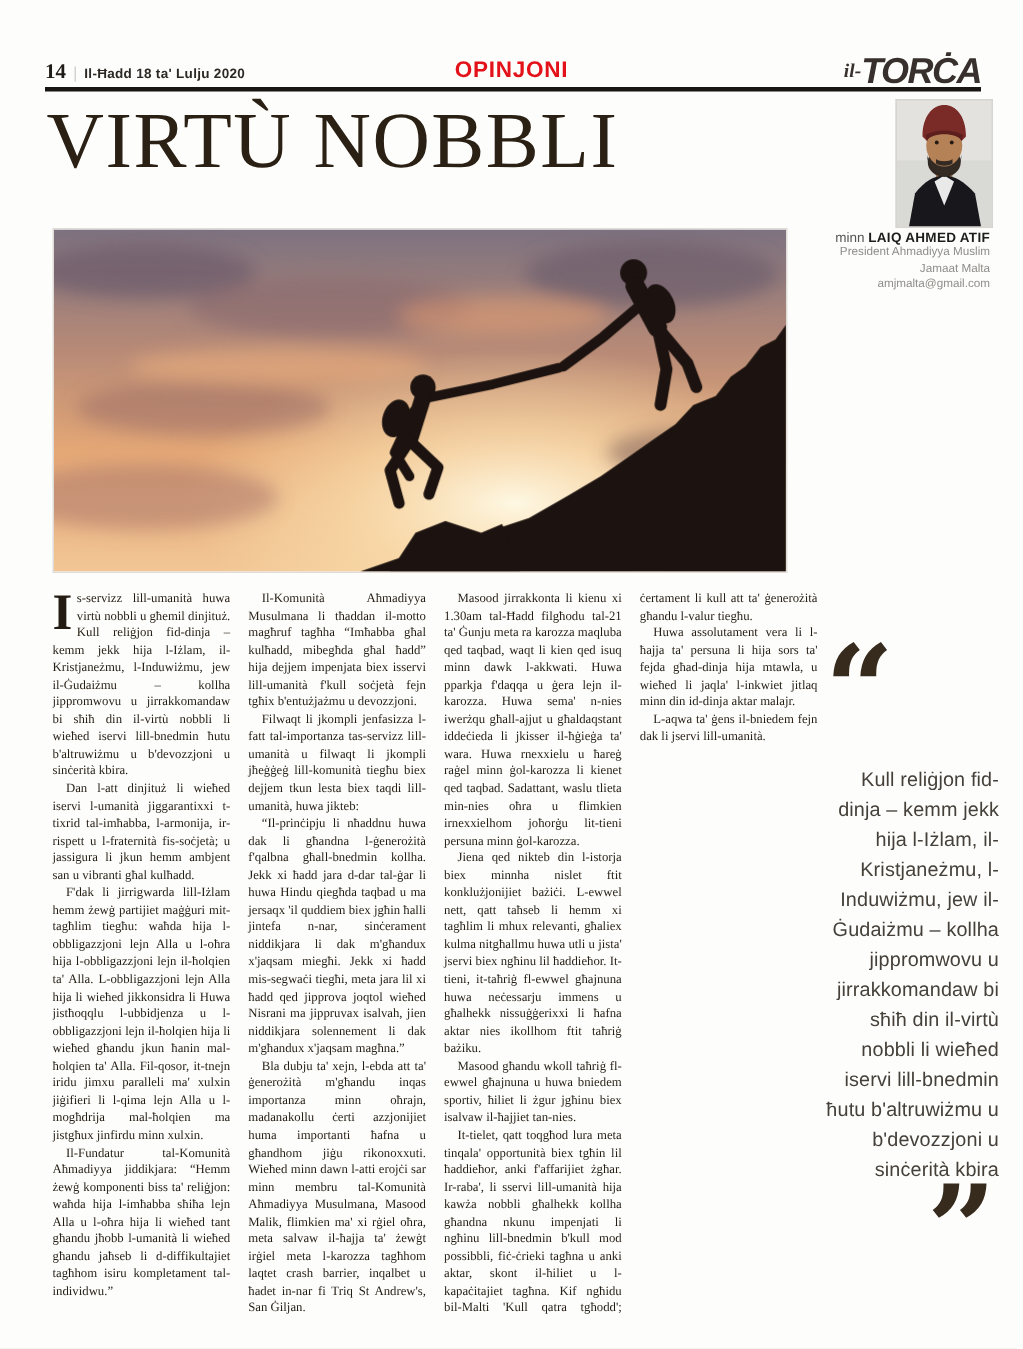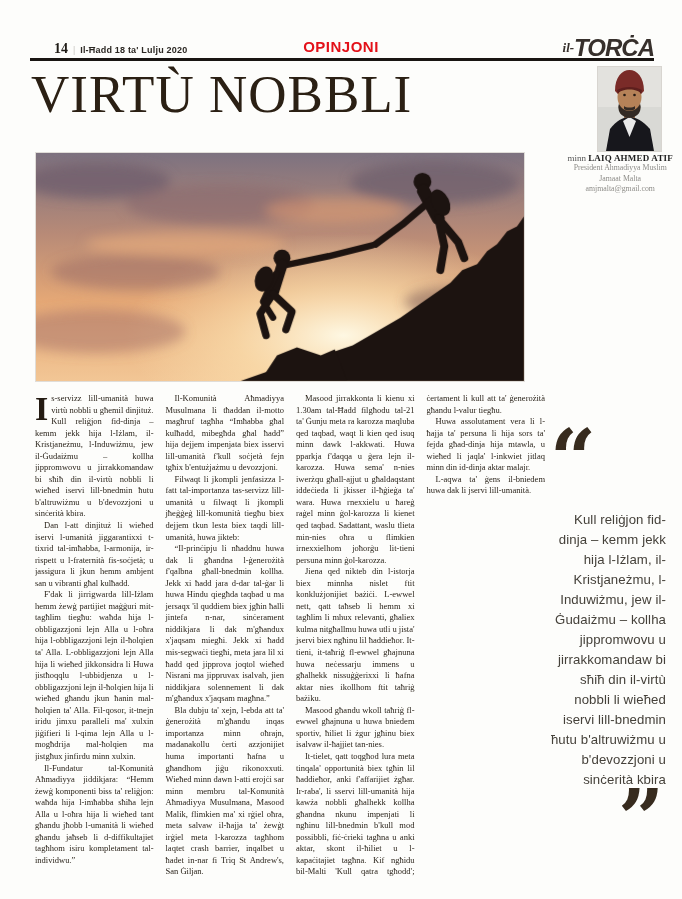--- a/index.html
+++ b/index.html
@@ -1,35 +1,35 @@
 <!DOCTYPE html>
 <html lang="mt"><head>
 <meta charset="utf-8">
 <style>
   html,body{margin:0;padding:0;background:#e9e9e6;}
   .page{position:relative;width:682px;height:899px;margin:0 auto;background:#fdfdfb;overflow:hidden;
         font-family:"Liberation Serif",serif;color:#262015;}
 
   
   .folio{position:absolute;left:30px;top:41px;display:flex;align-items:baseline;gap:5px;}
-  .folio .pagenum{font-family:"Liberation Serif",serif;font-weight:700;font-size:14px;color:#1f1b16;margin-left:24px;}
+  .folio .pagenum{font-family:"Liberation Serif",serif;font-weight:700;font-size:14px;color:#1f1b16;}
   .folio .sep{color:#b9b6b0;font-size:11px;}
   .folio .date{font-family:"Liberation Sans",sans-serif;font-weight:700;font-size:9px;color:#2c2823;letter-spacing:.2px;}
   .section-label{position:absolute;left:0;right:0;top:38px;text-align:center;
         font-family:"Liberation Sans",sans-serif;font-weight:700;font-size:15px;color:#e31119;letter-spacing:.5px;}
   .masthead{position:absolute;right:28px;top:34px;color:#37302c;white-space:nowrap;}
   .masthead .mh-prefix{font-family:"Liberation Serif",serif;font-style:italic;font-weight:700;font-size:13px;vertical-align:4px;}
   .masthead .mh-name{font-family:"Liberation Sans",sans-serif;font-style:italic;font-weight:900;font-size:24px;letter-spacing:-1px;}
   .head-rule{position:absolute;left:30px;right:28px;top:58px;height:3px;background:#191512;}
 
   
   .headline{position:absolute;left:31px;top:64px;margin:0;font-family:"Liberation Serif",serif;
         font-weight:400;font-size:53px;letter-spacing:1px;color:#2b2014;}
   .portrait{position:absolute;left:597px;top:66px;width:63px;height:84px;border:1px solid #d8d5d0;background:#dcdcd8;}
-  .byline{position:absolute;right:9px;top:153px;text-align:center;font-family:Liberation Serif, serif;}
+  .byline{position:absolute;right:22px;top:153px;text-align:right;font-family:Liberation Sans, sans-serif;}
   .byline-name{font-size:9px;color:#3a3a3a;}
   .byline-name .minn{font-weight:400;color:#555;}
   .byline-name .author{font-weight:700;color:#1c1c1c;letter-spacing:.2px;}
   .byline-role,.byline-email{font-size:7.8px;color:#8e8d89;line-height:10.5px;}
 
   
   .hero{position:absolute;left:35px;top:152px;width:490px;height:230px;border:1px solid #e0ddd8;box-sizing:border-box;}
   .hero svg{display:block;width:100%;height:100%;}
 
   
@@ -151,21 +151,21 @@
     <p class="para">Il-Fundatur tal-Komunità Aħmadiyya jiddikjara: “Hemm żewġ komponenti biss ta' reliġjon: waħda hija l-imħabba sħiħa lejn Alla u l-oħra hija li wieħed tant għandu jħobb l-umanità li wieħed għandu jaħseb li d-diffikultajiet tagħhom isiru kompletament tal-individwu.”</p>
     <p class="para">Il-Komunità Aħmadiyya Musulmana li tħaddan il-motto magħruf tagħha “Imħabba għal kulħadd, mibegħda għal ħadd” hija dejjem impenjata biex isservi lill-umanità f'kull soċjetà fejn tgħix b'entużjażmu u devozzjoni.</p>
     <p class="para">Filwaqt li jkompli jenfasizza l-fatt tal-importanza tas-servizz lill-umanità u filwaqt li jkompli jħeġġeġ lill-komunità tiegħu biex dejjem tkun lesta biex taqdi lill-umanità, huwa jikteb:</p>
     <p class="para">“Il-prinċipju li nħaddnu huwa dak li għandna l-ġenerożità f'qalbna għall-bnedmin kollha. Jekk xi ħadd jara d-dar tal-ġar li huwa Hindu qiegħda taqbad u ma jersaqx 'il quddiem biex jgħin ħalli jintefa n-nar, sinċerament niddikjara li dak m'għandux x'jaqsam miegħi. Jekk xi ħadd mis-segwaċi tiegħi, meta jara lil xi ħadd qed jipprova joqtol wieħed Nisrani ma jippruvax isalvah, jien niddikjara solennement li dak m'għandux x'jaqsam magħna.”</p>
     <p class="para">Bla dubju ta' xejn, l-ebda att ta' ġenerożità m'għandu inqas importanza minn oħrajn, madanakollu ċerti azzjonijiet huma importanti ħafna u għandhom jiġu rikonoxxuti. Wieħed minn dawn l-atti erojċi sar minn membru tal-Komunità Aħmadiyya Musulmana, Masood Malik, flimkien ma' xi rġiel oħra, meta salvaw il-ħajja ta' żewġt irġiel meta l-karozza tagħhom laqtet crash barrier, inqalbet u ħadet in-nar fi Triq St Andrew's, San Ġiljan.</p>
     <p class="para">Masood jirrakkonta li kienu xi 1.30am tal-Ħadd filgħodu tal-21 ta' Ġunju meta ra karozza maqluba qed taqbad, waqt li kien qed isuq minn dawk l-akkwati. Huwa pparkja f'daqqa u ġera lejn il-karozza. Huwa sema' n-nies iwerżqu għall-ajjut u għaldaqstant iddeċieda li jkisser il-ħġieġa ta' wara. Huwa rnexxielu u ħareġ raġel minn ġol-karozza li kienet qed taqbad. Sadattant, waslu tlieta min-nies oħra u flimkien irnexxielhom joħorġu lit-tieni persuna minn ġol-karozza.</p>
     <p class="para">Jiena qed nikteb din l-istorja biex minnha nislet ftit konklużjonijiet bażiċi. L-ewwel nett, qatt taħseb li hemm xi tagħlim li mhux relevanti, għaliex kulma nitgħallmu huwa utli u jista' jservi biex ngħinu lil ħaddieħor. It-tieni, it-taħriġ fl-ewwel għajnuna huwa neċessarju immens u għalhekk nissuġġerixxi li ħafna aktar nies ikollhom ftit taħriġ bażiku.</p>
     <p class="para">Masood għandu wkoll taħriġ fl-ewwel għajnuna u huwa bniedem sportiv, ħiliet li żgur jgħinu biex isalvaw il-ħajjiet tan-nies.</p>
     <p class="para">It-tielet, qatt toqgħod lura meta tinqala' opportunità biex tgħin lil ħaddieħor, anki f'affarijiet żgħar. Ir-raba', li sservi lill-umanità hija kawża nobbli għalhekk kollha għandna nkunu impenjati li ngħinu lill-bnedmin b'kull mod possibbli, fiċ-ċrieki tagħna u anki aktar, skont il-ħiliet u l-kapaċitajiet tagħna. Kif ngħidu bil-Malti 'Kull qatra tgħodd'; ċertament li kull att ta' ġenerożità għandu l-valur tiegħu.</p>
     <p class="para">Huwa assolutament vera li l-ħajja ta' persuna li hija sors ta' fejda għad-dinja hija mtawla, u wieħed li jaqla' l-inkwiet jitlaq minn din id-dinja aktar malajr.</p>
-    <p class="para">L-aqwa ta' ġens il-bniedem huwa dak li jservi lill-umanità.</p>
+    <p class="para">L-aqwa ta' ġens il-bniedem fejn dak li jservi lill-umanità.</p>
   </section>
 
   <aside class="pullquote">
     <div class="pq-open">“</div>
     <div class="pq-text">Kull reliġjon fid-dinja – kemm jekk hija l-Iżlam, il-Kristjaneżmu, l-Induwiżmu, jew il-Ġudaiżmu – kollha jippromwovu u jirrakkomandaw bi sħiħ din il-virtù nobbli li wieħed iservi lill-bnedmin ħutu b'altruwiżmu u b'devozzjoni u sinċerità kbira</div>
     <div class="pq-close">”</div>
   </aside>
 
 </div>
 

